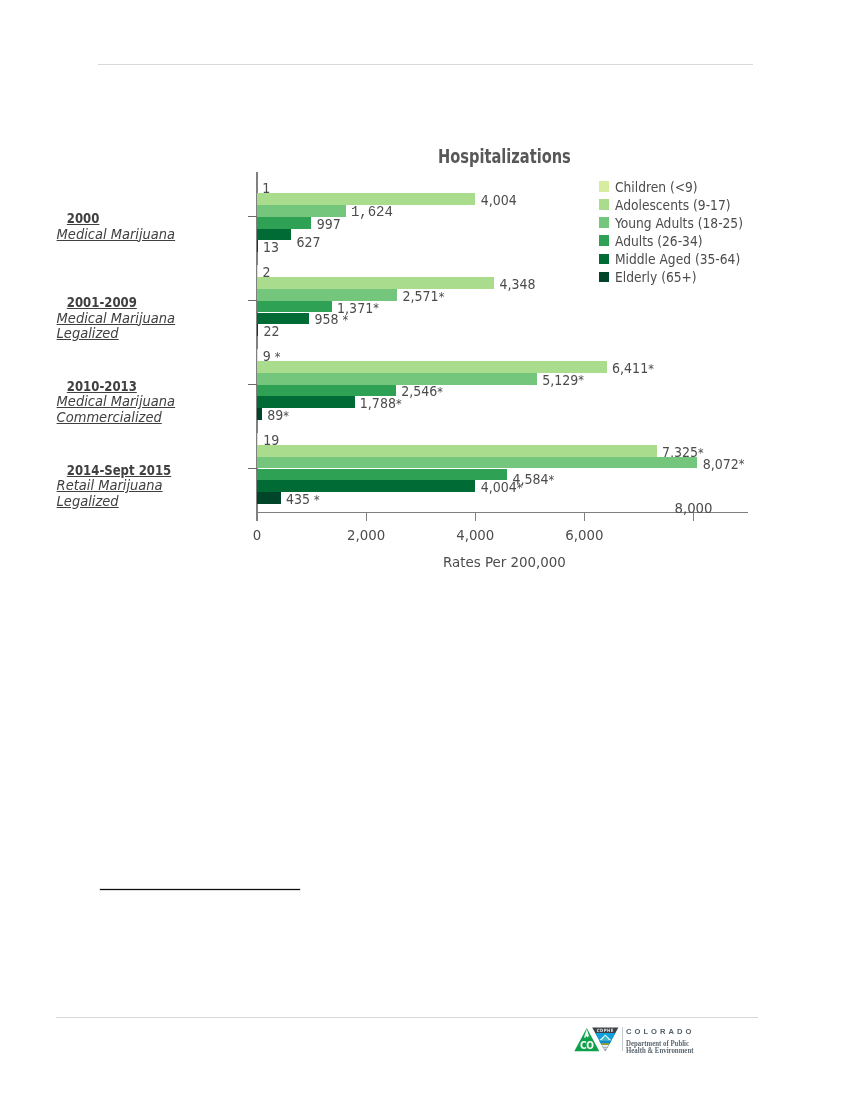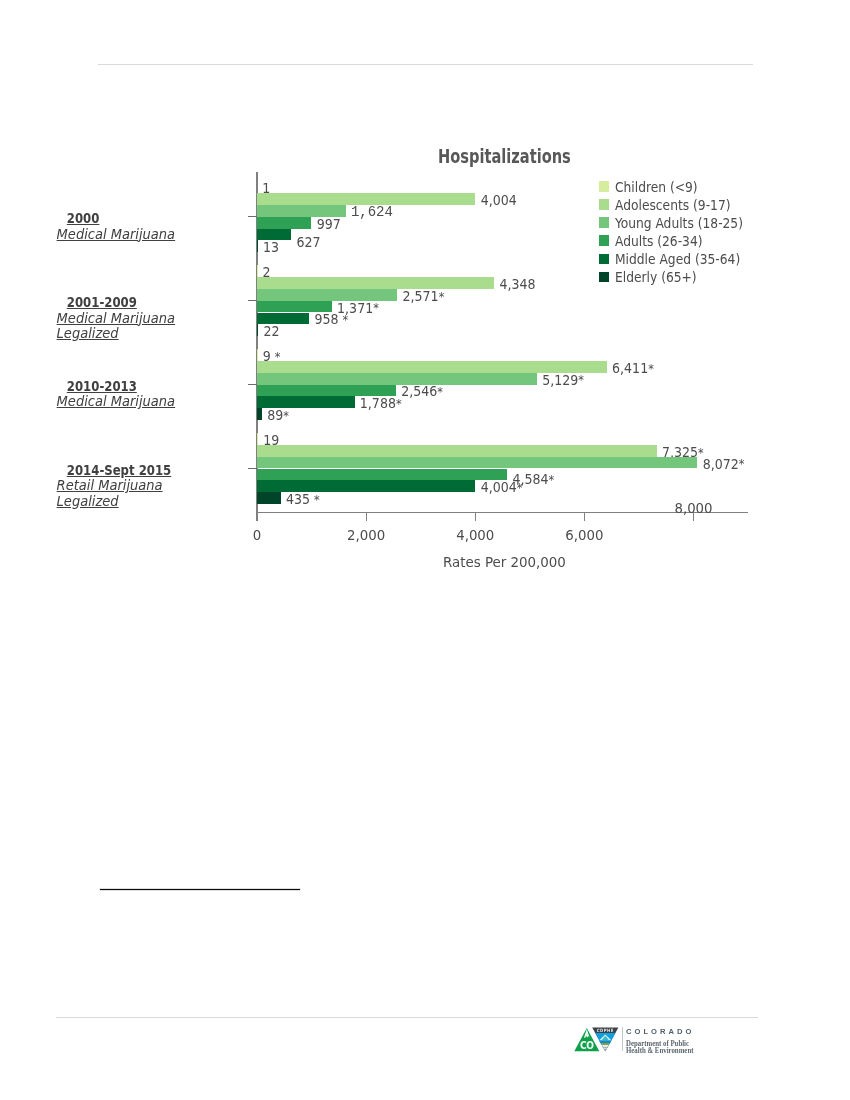--- a/index.html
+++ b/index.html
@@ -102,20 +102,21 @@
       <div class="tick-v" style="left:248.4px;top:300.15px;width:8.6px;"></div>
       <div class="catgrp" style="left:56.599999999999994px;top:294.00px;width:280px;">
         <span class="yr">2001-2009</span>
         <span class="sub">Medical Marijuana</span>
         <span class="sub">Legalized</span>
       </div>
       <div class="tick-v" style="left:248.4px;top:384.05px;width:8.6px;"></div>
       <div class="catgrp" style="left:56.599999999999994px;top:377.90px;width:280px;">
         <span class="yr">2010-2013</span>
         <span class="sub">Medical Marijuana</span>
+        <span class="sub">Commercialized</span>
       </div>
       <div class="tick-v" style="left:248.4px;top:467.95px;width:8.6px;"></div>
       <div class="catgrp" style="left:56.599999999999994px;top:461.80px;width:280px;">
         <span class="yr">2014-Sept 2015</span>
         <span class="sub">Retail Marijuana</span>
         <span class="sub">Legalized</span>
       </div>
       <div class="tick-h" style="left:256.45px;top:513.3px;height:7.4px;"></div>
       <div class="ticklbl" style="left:217.00px;top:526.1px;width:80px;">0</div>
       <div class="tick-h" style="left:365.57px;top:513.3px;height:7.4px;"></div>

